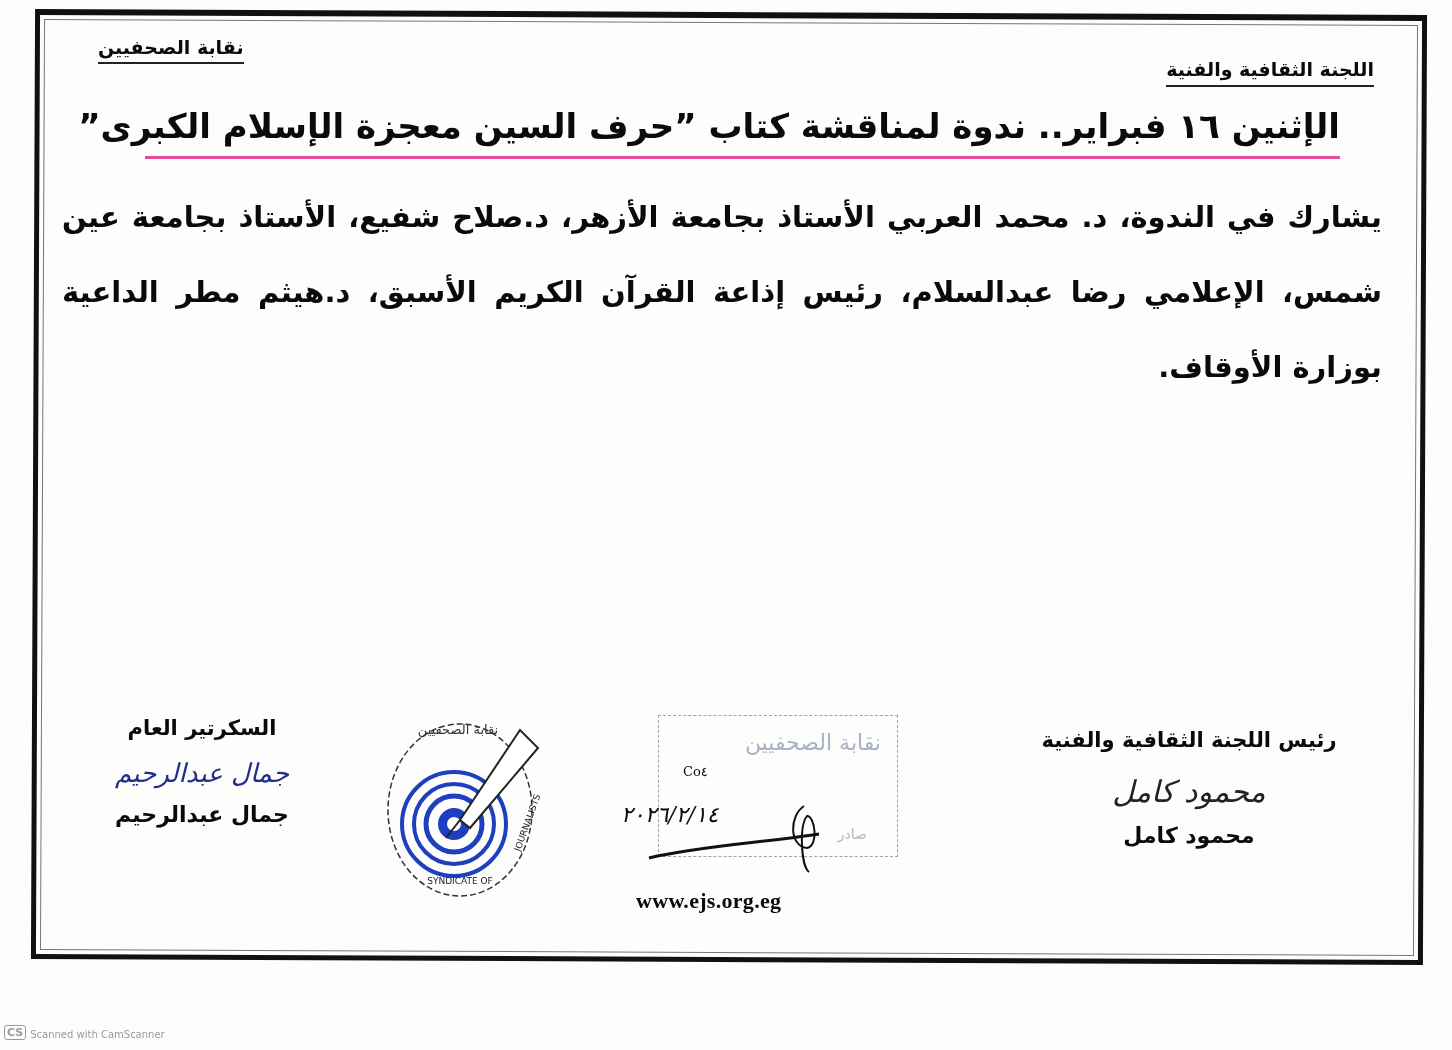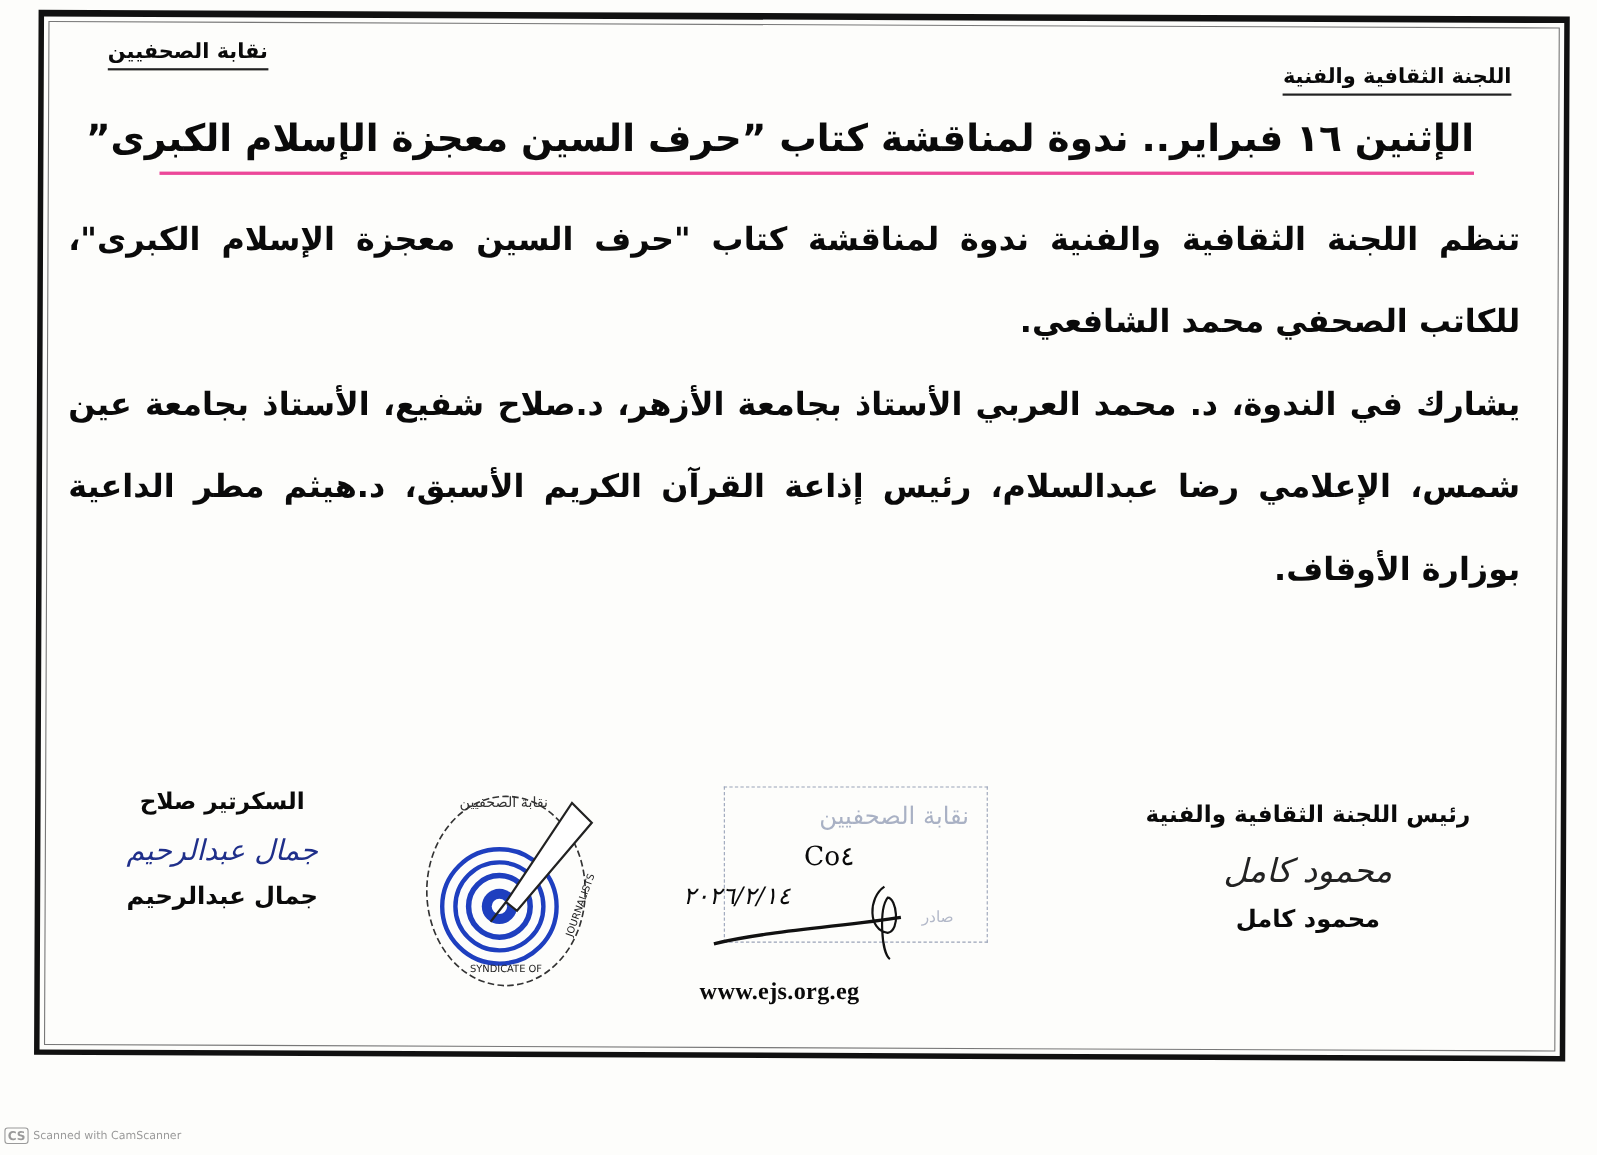--- a/index.html
+++ b/index.html
@@ -44,59 +44,58 @@
   .sig-right { right:88px; top:728px; width:350px; }
   .sig-left { left:92px; top:716px; width:220px; }
   .sig-right .scribble { margin:22px 0 14px; }
   .sig-left .scribble { color:#1f2f8a; margin:18px 0 14px; font-size:26px; }
   .logo { position:absolute; left:380px; top:712px; width:160px; height:190px; }
   .stamp {
     position:absolute; left:658px; top:715px; width:240px; height:142px;
     border:1.5px dashed #9aa3b8; box-sizing:border-box;
   }
   .stamp .faded { position:absolute; right:16px; top:14px; color:#a9b1c4; font-size:22px; direction:rtl; }
-  .stamp .code { position:absolute; left:24px; top:48px; font-size:24px; font-family:"DejaVu Serif", serif;margin-left:48px; }
+  .stamp .code { position:absolute; left:24px; top:48px; font-size:13px; font-family:"DejaVu Serif", serif; }
   .stamp .faded2 { position:absolute; right:30px; top:62px; color:#b2b8c8; font-size:14px; direction:rtl;margin-top:48px; }
   .stamp .date { position:absolute; left:-38px; top:86px; font-size:22px; font-family:"DejaVu Serif", serif; font-style:italic; }
   .stamp svg { position:absolute; left:-20px; top:60px; }
   .website {
     position:absolute; left:636px; top:888px; font-family:"Liberation Serif", serif;
     font-weight:bold; font-size:22px; letter-spacing:0.3px;
   }
   .watermark {
     position:absolute; left:4px; top:1025px; font-size:10px; color:#9a9a9a;
-    display:flex; align-items:center; gap:4px;
+    display:flex; align-items:flex-end; gap:4px;
   }
   .watermark .cs {
     border:1px solid #9a9a9a; border-radius:3px; padding:0 2px; font-size:11px; font-weight:bold;
   }
 </style>
 </head>
 <body>
 
 <div class="frame"></div>
 
 <div class="org-left">نقابة الصحفيين</div>
 <div class="committee-right">اللجنة الثقافية والفنية</div>
 
 <div class="headline">الإثنين ١٦ فبراير.. ندوة لمناقشة كتاب ”حرف السين معجزة الإسلام الكبرى”</div>
 
 <div class="body-text">
-  <p>تنظم اللجنة الثقافية والفنية ندوة لمناقشة كتاب "حرف السين معجزة الإسلام الكبرى"، للكاتب الصحفي محمد الشافعي.</p>
   <p>يشارك في الندوة، د. محمد العربي الأستاذ بجامعة الأزهر، د.صلاح شفيع، الأستاذ بجامعة عين شمس، الإعلامي رضا عبدالسلام، رئيس إذاعة القرآن الكريم الأسبق، د.هيثم مطر الداعية بوزارة الأوقاف.</p>
 </div>
 
 <div class="sig sig-right">
   <div class="title">رئيس اللجنة الثقافية والفنية</div>
   <div class="scribble">محمود كامل</div>
   <div class="name">محمود كامل</div>
 </div>
 
 <div class="sig sig-left">
-  <div class="title">السكرتير صلاح</div>
+  <div class="title">السكرتير العام</div>
   <div class="scribble">جمال عبدالرحيم</div>
   <div class="name">جمال عبدالرحيم</div>
 </div>
 
 <div class="logo">
   <svg width="160" height="190" viewBox="0 0 160 190">
     <ellipse cx="80" cy="98" rx="72" ry="86" fill="none" stroke="#333" stroke-width="1.5" stroke-dasharray="6 3"></ellipse>
     <circle cx="74" cy="112" r="52" fill="none" stroke="#1e3fbf" stroke-width="4"></circle>
     <circle cx="74" cy="112" r="40" fill="none" stroke="#1e3fbf" stroke-width="4"></circle>
     <circle cx="74" cy="112" r="28" fill="none" stroke="#1e3fbf" stroke-width="5"></circle>

